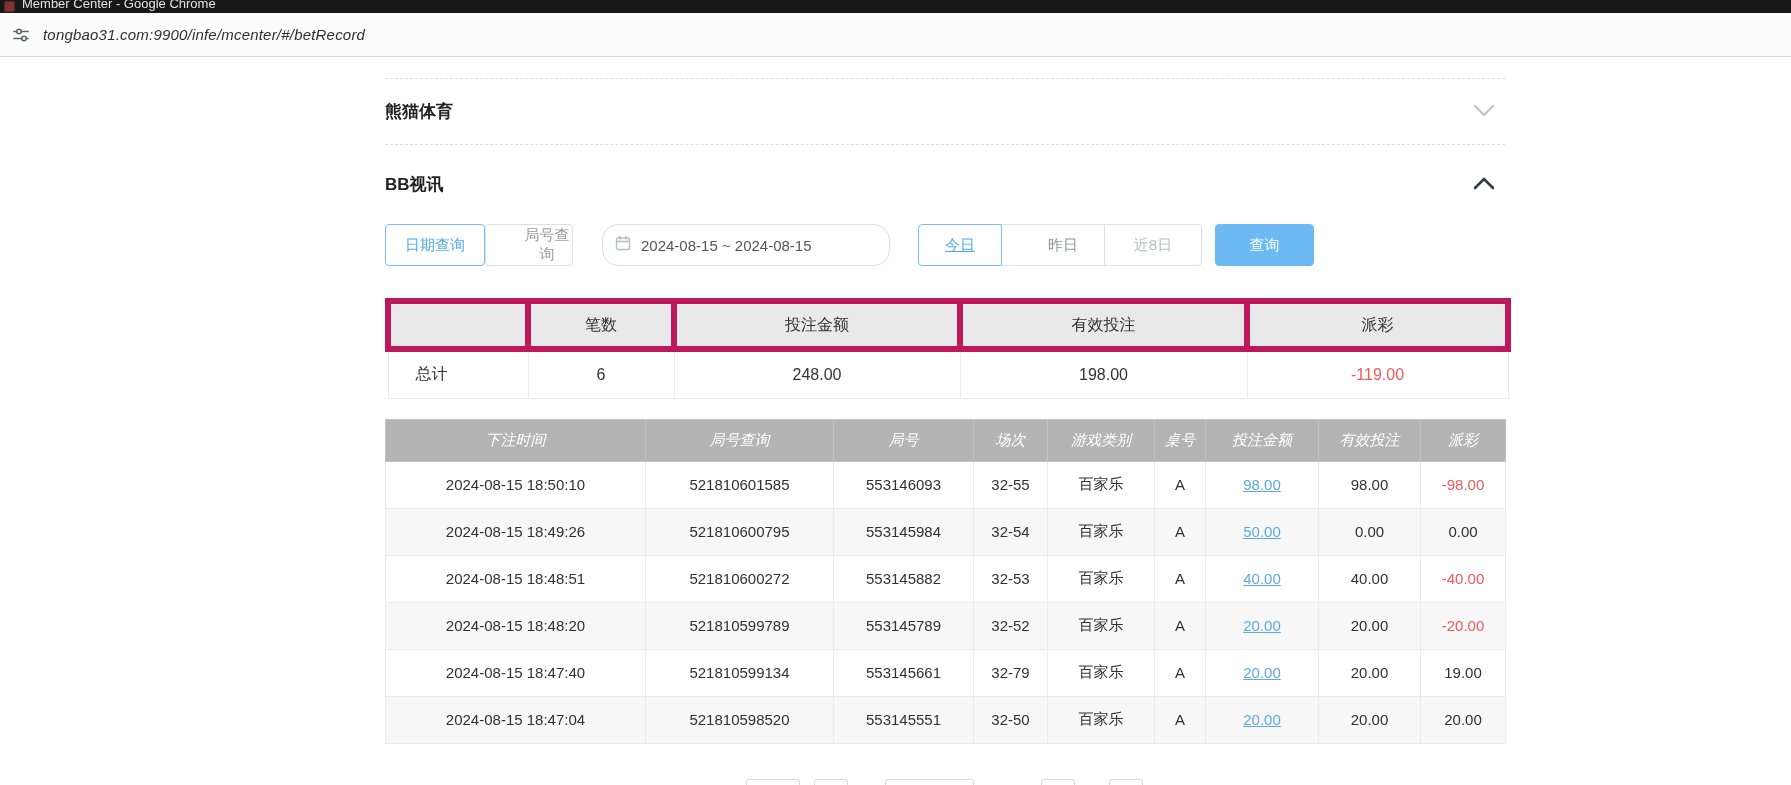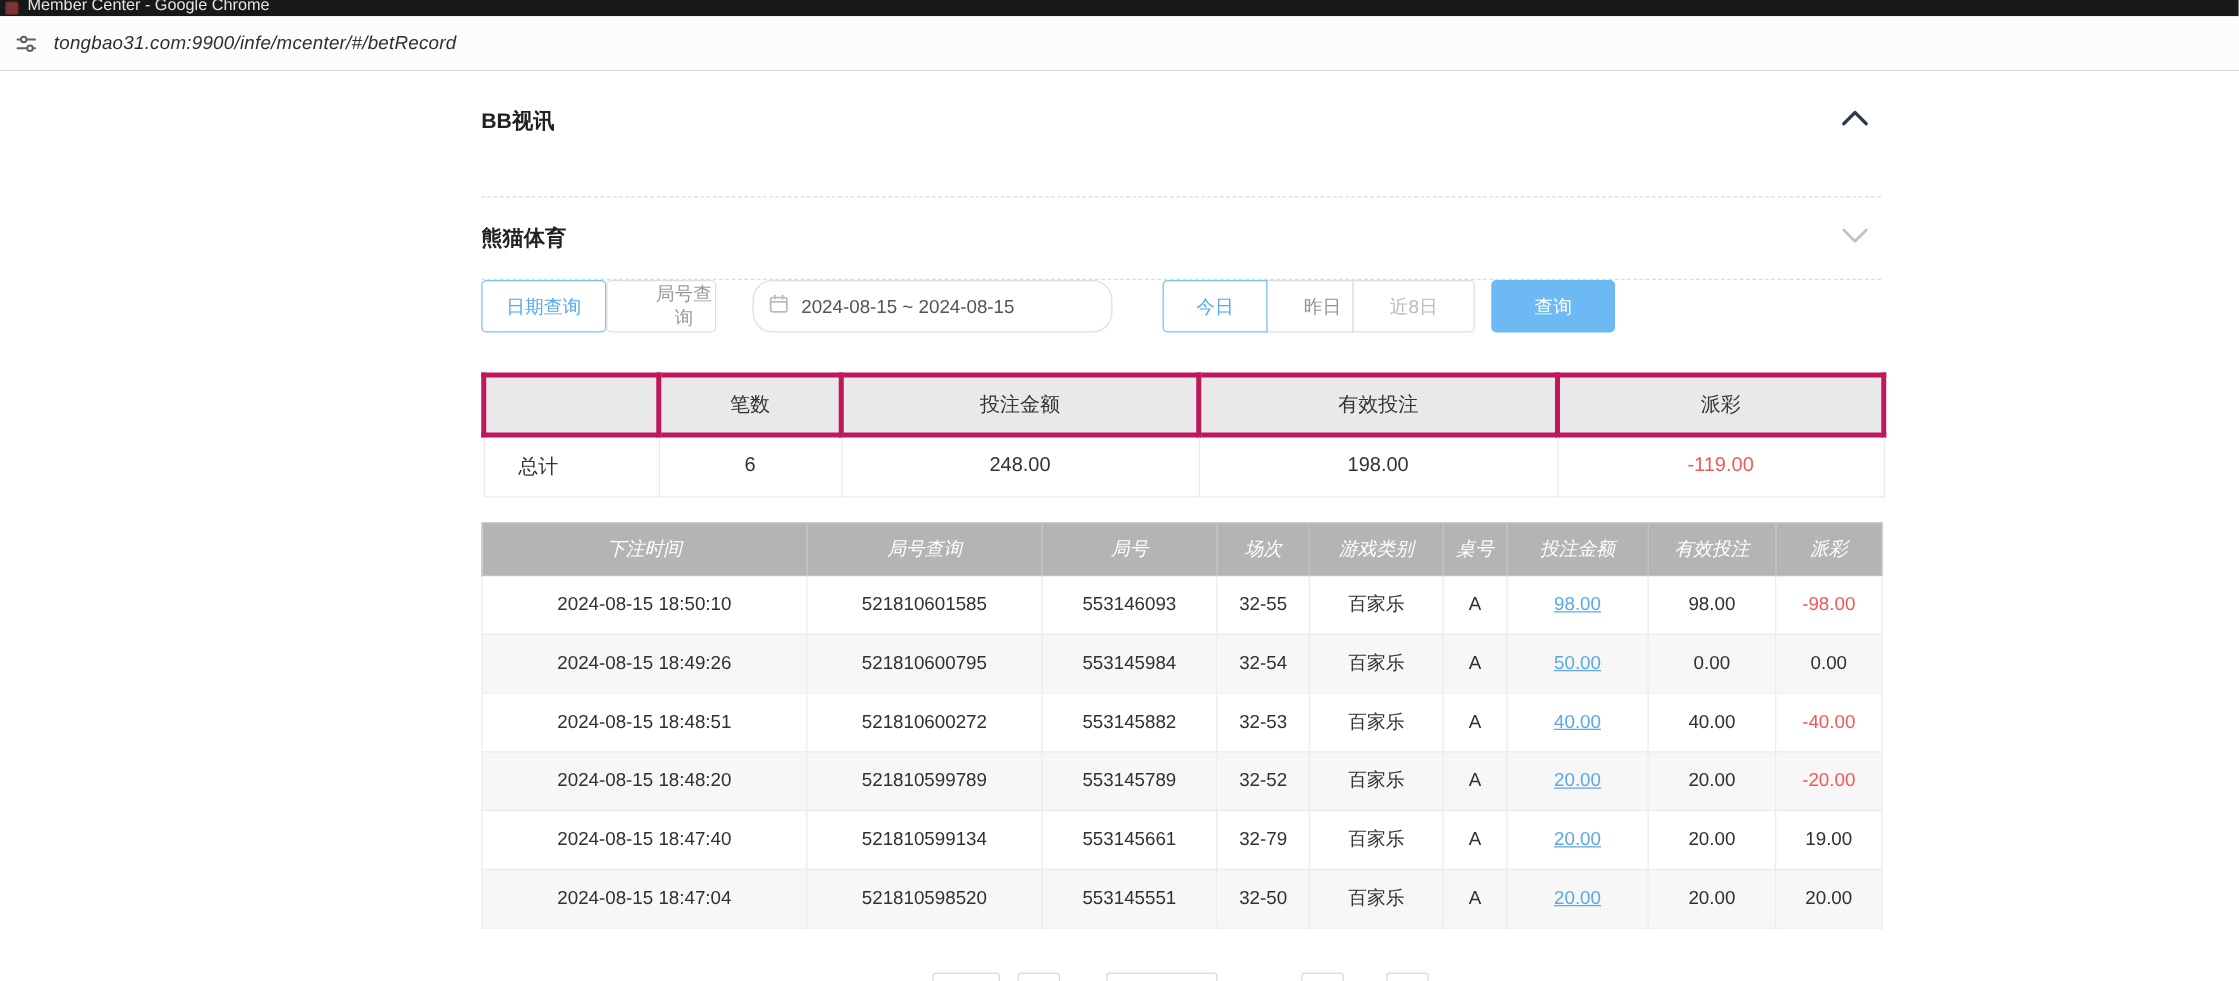--- a/index.html
+++ b/index.html
@@ -37,33 +37,33 @@
          border:1px solid #dcdfe6; color:#8f949e; font-family:inherit; }
   .btn-blue { border-color:#79bdf5; color:#52a9f0; }
   .btn-date { width:100px; }
   .btn-round { width:88px; color:#9a9a9a;padding-left:36px; }
   .date-input { width:288px; height:42px; margin-left:29px; border:1px solid #dcdfe6;
                 border-radius:16px; display:flex; align-items:center; padding-left:12px;
                 background:#fff; cursor:pointer; }
   .date-text { font-size:15px; color:#555; margin-left:10px; }
   .group { display:flex; margin-left:28px; }
   .group .btn { border-radius:0; margin-left:-1px; }
-  .group .btn:first-child { margin-left:12px; border-radius:4px 0 0 4px; }
+  .group .btn:first-child { margin-left:0; border-radius:4px 0 0 4px;text-decoration:underline; }
   .group .btn:last-child { border-radius:0 4px 4px 0; }
   .btn-today { width:84px; position:relative; z-index:2; }
-  .btn-yest { width:70px;padding-left:20px; }
+  .btn-yest { width:104px;padding-left:20px; }
   .btn-last8 { width:98px; color:#b7bcc4; }
   .btn-search { width:99px; margin-left:13px; background:#6cb9f4; border:1px solid #6cb9f4;
                 color:#fff; }
 
   
   table { border-collapse:collapse; table-layout:fixed; }
   .summary { width:1120px; margin-top:32px; font-size:16px; color:#333; }
   .summary th { background:#e9e9e9; height:48px; font-weight:400; text-align:center;
-                border:4px solid #be185d; }
+                border:6px solid #be185d; }
   .summary td { height:49px; background:#fff; text-align:center; border:1px solid #ebebeb; }
   .summary td.label { text-align:left; padding-left:27px; }
 
   .detail { width:1120px; margin-top:20px; font-size:15px; color:#303133; }
   .detail th { background:#b4b4b4; color:#fff; height:42px; font-weight:400;
                text-align:center; border:1px solid #c2c2c2;font-style:italic; }
   .detail td { height:47px; text-align:center; border:1px solid #ebebeb; background:#fff; }
   .detail tbody tr:nth-child(even) td { background:#f7f7f7; }
   .link { color:#5ea8e5; text-decoration:underline; cursor:pointer; }
   .neg { color:#f25a5a; }
@@ -94,34 +94,34 @@
       <line x1="2" y1="12.5" x2="16" y2="12.5"></line>
         <circle cx="12" cy="12.5" r="2.2" fill="#ffffff"></circle>
     </svg>
   </span>
   <span class="url-text">tongbao31.com:9900/infe/mcenter/#/betRecord</span>
 </div>
 
 <div class="page">
   <div class="container">
 
+    <div class="section-header sec1">
+      <span class="section-title">熊猫体育</span>
+      <span>
+        <svg width="22" height="13" viewBox="0 0 22 13">
+            <polyline points="2,2 11,11 20,2" fill="none" stroke="#bfc3c9" stroke-width="2.2" stroke-linecap="round" stroke-linejoin="round"></polyline>
+          </svg>
+      </span>
+    </div>
+
     <div class="section-header sec2">
       <span class="section-title">BB视讯</span>
       <span>
         <svg width="22" height="13" viewBox="0 0 22 13">
             <polyline points="2,11 11,2 20,11" fill="none" stroke="#2f3b4c" stroke-width="2.6" stroke-linecap="round" stroke-linejoin="round"></polyline>
-          </svg>
-      </span>
-    </div>
-
-    <div class="section-header sec1">
-      <span class="section-title">熊猫体育</span>
-      <span>
-        <svg width="22" height="13" viewBox="0 0 22 13">
-            <polyline points="2,2 11,11 20,2" fill="none" stroke="#bfc3c9" stroke-width="2.2" stroke-linecap="round" stroke-linejoin="round"></polyline>
           </svg>
       </span>
     </div>
 
     <div class="filter-row">
       <button class="btn btn-blue btn-date">日期查询</button>
       <button class="btn btn-round">局号查询</button>
 
       <div class="date-input">
         <span>

